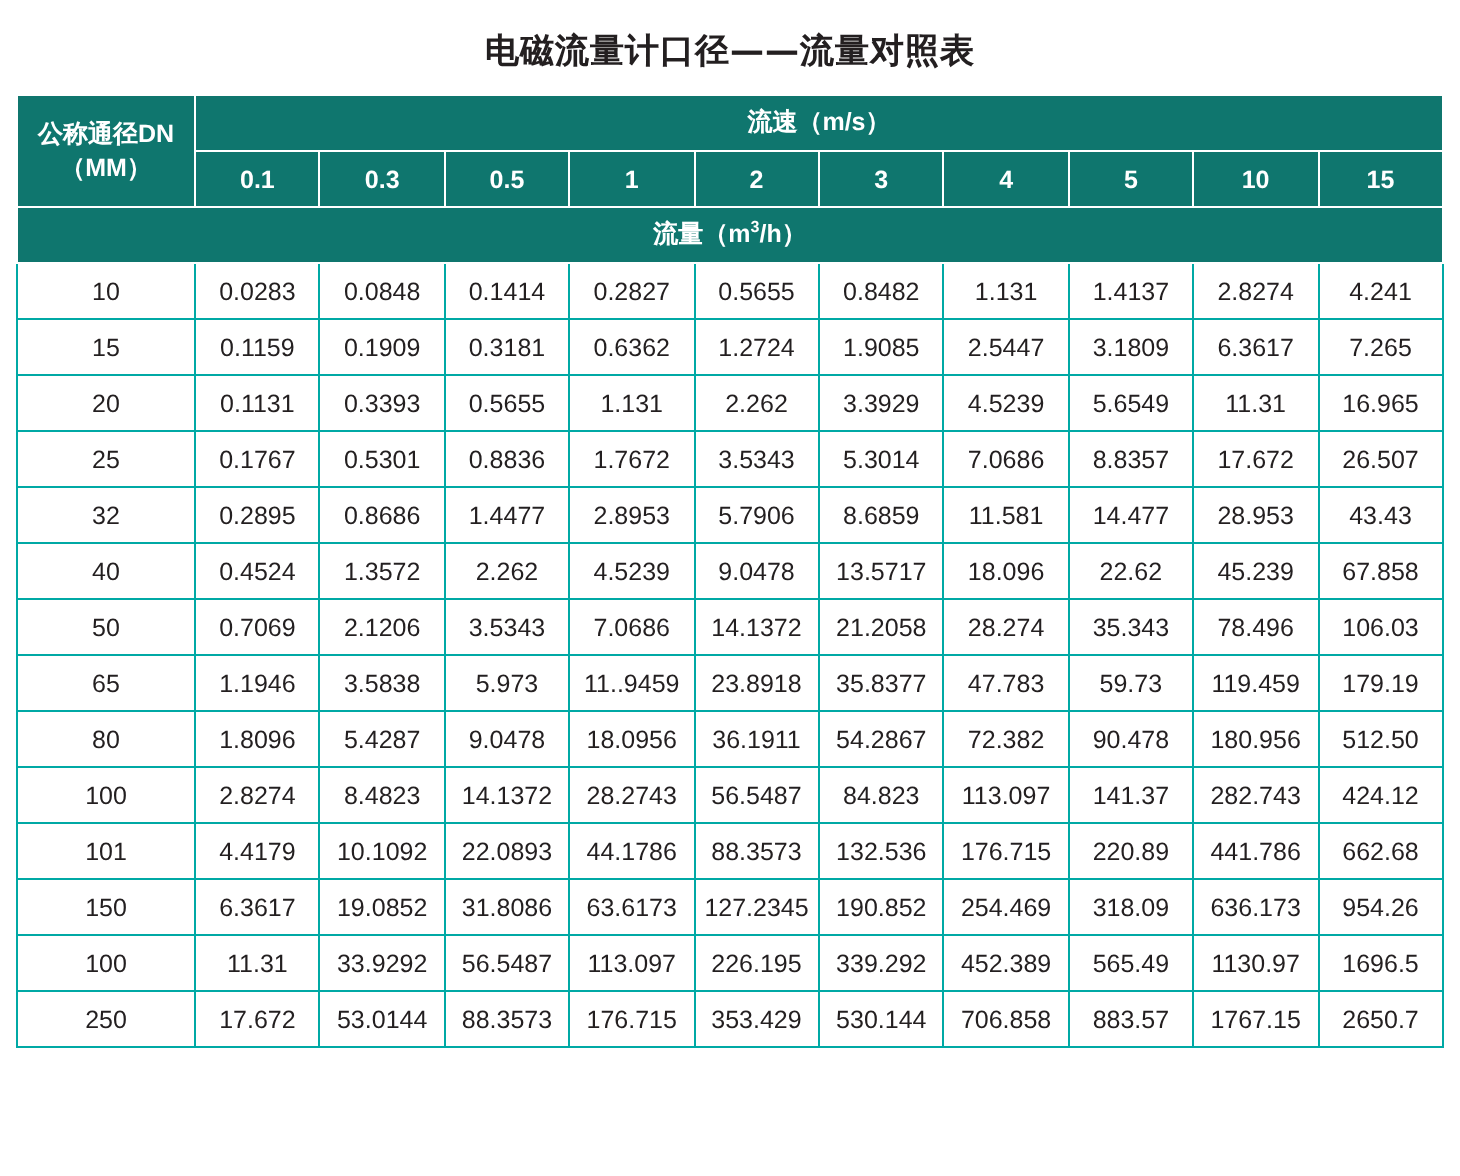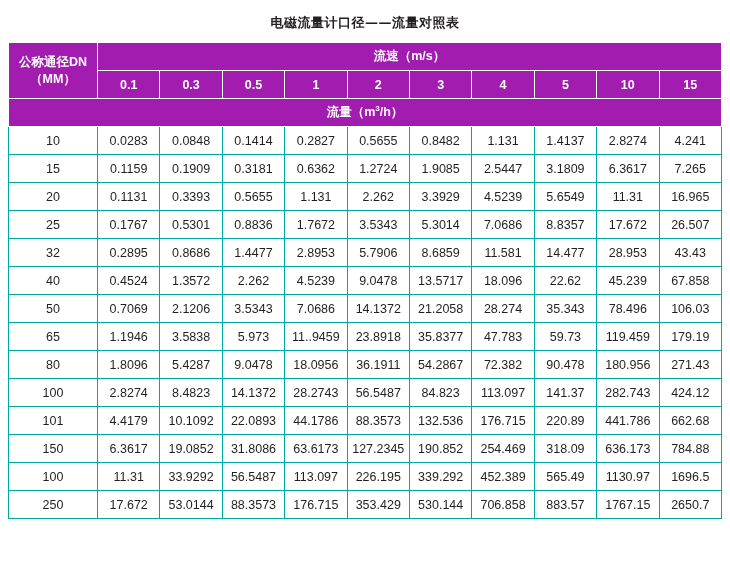--- a/index.html
+++ b/index.html
@@ -14,21 +14,21 @@
     color: #231f20;
     -webkit-font-smoothing: antialiased;
   }
   .page {
     width: 730px;
     box-sizing: border-box;
     padding: 8px 8px 0 8px;
   }
   .title {
     text-align: center;
-    font-size: 13px;
+    font-size: 17px;
     font-weight: bold;
     color: #231f20;
     letter-spacing: 0.5px;
     margin: 6px 0 10px 0;
     font-family: "DejaVu Sans", "Liberation Sans", sans-serif;
   }
   .subtitle {
     text-align: center;
     font-size: 13.5px;
     color: #231f20;
@@ -46,21 +46,21 @@
     text-align: center;
     vertical-align: middle;
     font-size: 12.5px;
     font-weight: normal;
     padding: 0;
     height: 27px;
     font-family: "Liberation Sans", "DejaVu Sans", sans-serif;
     color: #231f20;
   }
   table.chart th {
-    background: #a21caf;
+    background: #0f766e;
     color: #ffffff;
     font-weight: bold;
     border: 1px solid #ffffff;
   }
   .hdr-dn {
     width: 88px;
     font-size: 12.5px;
     line-height: 1.35;
     font-family: "DejaVu Sans", "Liberation Sans", sans-serif;
   }
@@ -228,21 +228,21 @@
           <td class="dn">80</td>
           <td>1.8096</td>
           <td>5.4287</td>
           <td>9.0478</td>
           <td>18.0956</td>
           <td>36.1911</td>
           <td>54.2867</td>
           <td>72.382</td>
           <td>90.478</td>
           <td>180.956</td>
-          <td>271.43</td>
+          <td>512.50</td>
         </tr>
         <tr>
           <td class="dn">100</td>
           <td>2.8274</td>
           <td>8.4823</td>
           <td>14.1372</td>
           <td>28.2743</td>
           <td>56.5487</td>
           <td>84.823</td>
           <td>113.097</td>
@@ -267,21 +267,21 @@
           <td class="dn">150</td>
           <td>6.3617</td>
           <td>19.0852</td>
           <td>31.8086</td>
           <td>63.6173</td>
           <td>127.2345</td>
           <td>190.852</td>
           <td>254.469</td>
           <td>318.09</td>
           <td>636.173</td>
-          <td>784.88</td>
+          <td>954.26</td>
         </tr>
         <tr>
           <td class="dn">100</td>
           <td>11.31</td>
           <td>33.9292</td>
           <td>56.5487</td>
           <td>113.097</td>
           <td>226.195</td>
           <td>339.292</td>
           <td>452.389</td>

